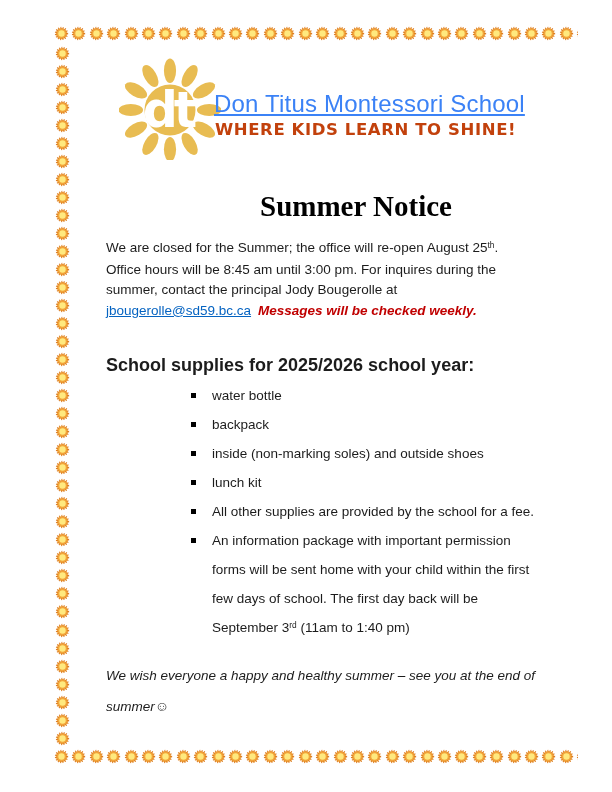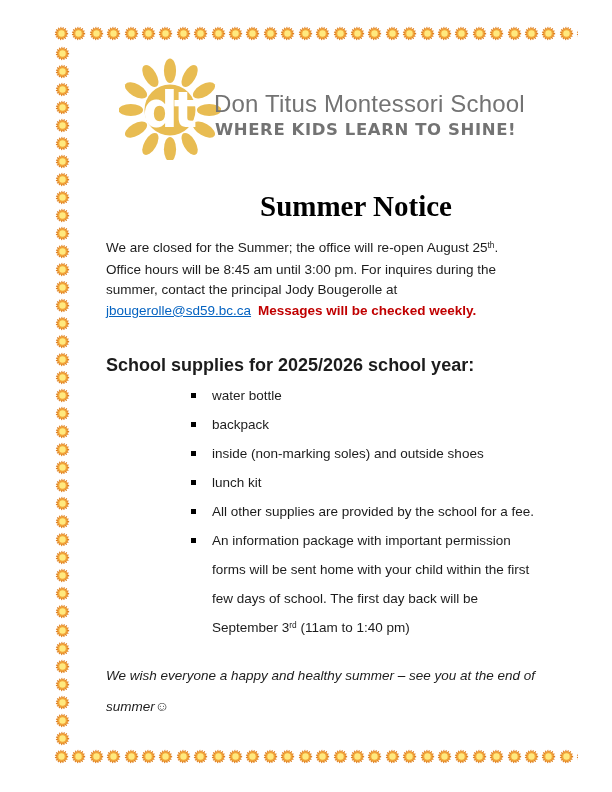--- a/index.html
+++ b/index.html
@@ -24,31 +24,31 @@
   .border-col.left{left:20px;}
   .border-col.right{left:576px;}
   svg.sun{width:15px;height:15px;flex:none;display:block;}
   .bsun-ring{fill:var(--border-mid-orange);stroke:var(--border-orange);stroke-width:2.2;stroke-dasharray:1 1.4;}
   .bsun-core{fill:var(--border-center-yellow);}
   
   .logo{position:absolute;left:85px;top:58px;width:420px;height:110px;}
   .logo-sun{position:absolute;left:0;top:0;width:102px;height:102px;}
   .petal,.sun-disc{fill:var(--logo-gold);}
   .monogram{fill:#ffffff;font-family:"DejaVu Sans",sans-serif;font-weight:bold;letter-spacing:-4px;}
-  .logo-name{position:absolute;left:95px;top:32px;font-size:24px;color:#737373;white-space:nowrap;letter-spacing:0.2px;}
-  .logo-tagline{position:absolute;left:96px;top:62px;font-family:"DejaVu Sans",sans-serif;font-weight:bold;font-size:16.5px;letter-spacing:0.6px;color:#737373;white-space:nowrap;text-align:right;}
+  .logo-name{position:absolute;left:95px;top:32px;font-size:24px;color:#3b82f6;white-space:nowrap;letter-spacing:0.2px;text-decoration:underline;}
+  .logo-tagline{position:absolute;left:96px;top:62px;font-family:"DejaVu Sans",sans-serif;font-weight:bold;font-size:16.5px;letter-spacing:0.6px;color:#c2410c;white-space:nowrap;text-align:right;}
   
   .title{position:absolute;left:16px;top:190px;width:612px;text-align:center;
     font-family:Liberation Serif, serif;font-weight:bold;font-size:29px;color:#000;}
   
   .intro{position:absolute;left:72px;top:238px;font-size:13.5px;line-height:20.5px;}
   .intro .line{white-space:nowrap;}
   sup{font-size:0.62em;vertical-align:baseline;position:relative;top:-0.45em;}
   .email-link{color:var(--link-blue);text-decoration:underline;cursor:pointer;}
-  .warning{color:var(--warning-red);font-weight:bold;margin-left:7px;}
+  .warning{color:var(--warning-red);font-weight:bold;font-style:italic;margin-left:7px;}
   
   .supplies-heading{position:absolute;left:72px;top:355px;font-size:18px;font-weight:bold;white-space:nowrap;}
   .supplies-list{position:absolute;left:157px;top:381px;font-size:13.5px;}
   .li{display:flex;line-height:29px;}
   .marker{width:21px;flex:none;position:relative;}
   .square{position:absolute;left:0;top:12px;width:5px;height:5px;background:#000;}
   .li .txt{white-space:nowrap;}
   
   .closing{position:absolute;left:72px;top:660px;font-size:13.5px;font-style:italic;line-height:31px;}
   .closing .line{white-space:nowrap;}

